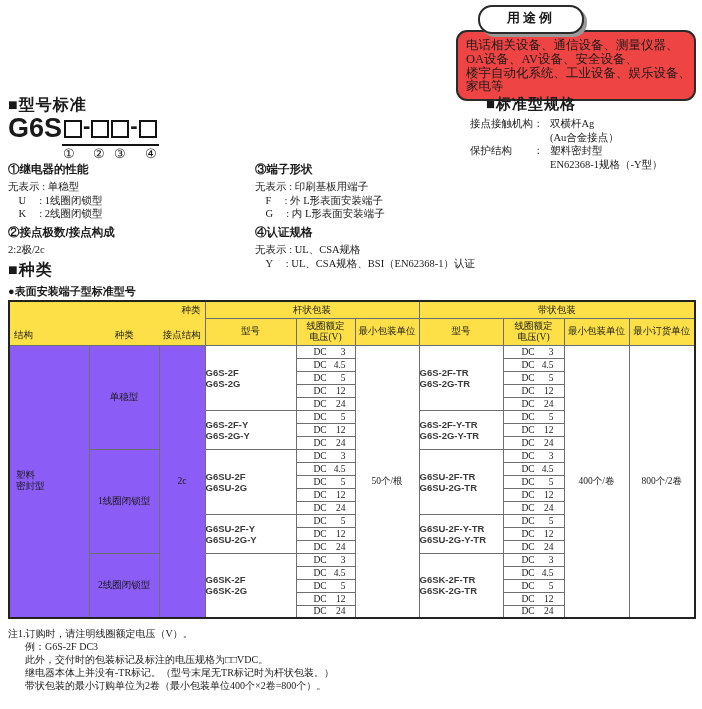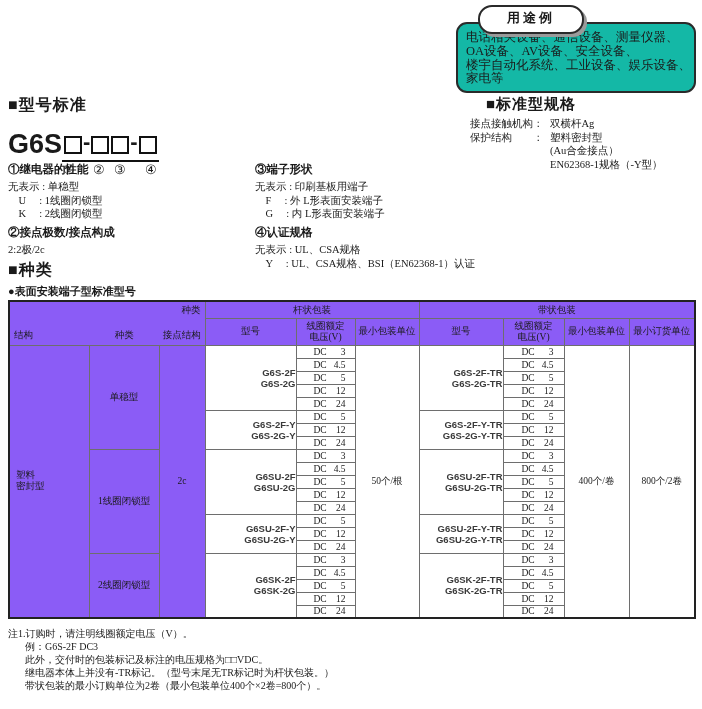--- a/index.html
+++ b/index.html
@@ -1,57 +1,57 @@
 <!DOCTYPE html>
 <html><head>
 <meta charset="utf-8">
 <style>
   html,body{margin:0;padding:0;background:#fff;}
   body{width:702px;height:709px;position:relative;font-family:"Liberation Serif",serif;color:#1a1a1a;overflow:hidden;}
   .abs{position:absolute;}
 
   
   .usage{left:456px;top:5px;width:240px;}
-  .usage-frame{margin-top:17px;border:2px solid #2a2a2a;border-radius:11px;padding:7px 6px 5px 8px;background:#14b8a6;}
+  .usage-frame{margin-top:25px;border:2px solid #2a2a2a;border-radius:11px;padding:7px 6px 5px 8px;background:#ef4444;}
   .usage-line{font-size:12.5px;line-height:13.8px;white-space:nowrap;}
   .usage-tab{position:absolute;top:0;left:22px;width:102px;height:25px;border:2px solid #2a2a2a;border-radius:14px;background:#fff;text-align:center;line-height:22px;font-family:"Liberation Sans",sans-serif;font-weight:bold;font-size:13px;letter-spacing:3px;box-shadow:3px 3px 0 #9a9a9a;z-index:2;}
 
   
   .sec-title{font-family:"Liberation Sans",sans-serif;font-weight:bold;font-size:16px;letter-spacing:1px;}
   .sub-title{font-weight:bold;font-size:11px;}
 
   
-  .g6s{font-family:"Liberation Sans",sans-serif;font-weight:bold;font-size:27px;line-height:27px;margin-top:16px;}
+  .g6s{font-family:"Liberation Sans",sans-serif;font-weight:bold;font-size:27px;line-height:27px;}
   .g6s-boxes{display:inline-block;border-bottom:2px solid #111;padding:0 1px 2px 1px;}
   .sq{display:inline-block;width:14px;height:14px;border:2px solid #111;margin:0 1px;vertical-align:-1px;}
   .hy{vertical-align:4px;font-size:22px;}
   .g6s-nums{position:relative;height:17px;font-size:13px;}
   .g6s-nums span{position:absolute;top:0;}
 
   .blk .blk-title{font-family:"Liberation Sans",sans-serif;font-weight:bold;font-size:11.5px;margin-bottom:3px;}
   .blk .blk-line{font-size:10.5px;line-height:13.5px;white-space:nowrap;}
 
   
   .spec-title{font-family:"Liberation Sans",sans-serif;font-weight:bold;font-size:15px;margin:0 0 3px 16px;letter-spacing:1px;}
   .spec-row{display:flex;font-size:10.5px;line-height:13.5px;}
   .spec-label{width:80px;flex:none;}
   .spec-value{white-space:nowrap;}
 
   
   table{border-collapse:collapse;table-layout:fixed;width:686px;border:2px solid #222;}
   th,td{border:1px solid #6e6e6e;padding:0;font-weight:normal;overflow:hidden;}
-  thead th{font-size:9.5px;line-height:10.5px;background:#8b5cf6;}
+  thead th{font-size:9.5px;line-height:10.5px;background:#fde047;}
   .hrow1{height:17px;}
   .hrow2{height:27px;}
   tbody tr{height:13px;}
   td{font-size:9.5px;}
   .gray{background:#8b5cf6;}
   .left{text-align:left;padding-left:6px;line-height:11px;}
   .center{text-align:center;}
-  .model{font-family:"Liberation Sans",sans-serif;font-weight:bold;font-size:9.5px;color:#3a3a3a;text-align:right;padding-left:5px;line-height:11px;}
+  .model{font-family:"Liberation Sans",sans-serif;font-weight:bold;font-size:9.5px;color:#3a3a3a;text-align:left;line-height:11px;}
   .dc{text-align:center;white-space:nowrap;}
   .dcp{margin-right:3px;margin-left:8px;}
   .dcv{display:inline-block;width:16px;text-align:right;}
   .corner{position:relative;}
   .corner-top{position:absolute;top:3px;right:4px;font-size:9.5px;}
   .corner-bottom{position:absolute;bottom:4px;left:0;width:100%;display:flex;font-size:9.5px;}
   .cb0{width:80px;text-align:left;padding-left:4px;box-sizing:border-box;}
   .cb1{width:70px;text-align:center;}
   .cb2{width:46px;text-align:center;}
   .coil-h div{text-align:center;}
@@ -112,26 +112,26 @@
   <div class="blk-line">　Y　 : UL、CSA规格、BSI（EN62368-1）认证</div>
 </div>
 
 <div class="abs" style="left:470px;top:95px;width:232px;">
   <div class="spec-title">■标准型规格</div>
   <div class="spec-row">
       <span class="spec-label">接点接触机构：</span>
       <span class="spec-value">双横杆Ag</span>
     </div>
   <div class="spec-row">
+      <span class="spec-label"></span>
+      <span class="spec-value">(Au合金接点）</span>
+    </div>
+  <div class="spec-row">
       <span class="spec-label">保护结构　　：</span>
       <span class="spec-value">塑料密封型</span>
-    </div>
-  <div class="spec-row">
-      <span class="spec-label"></span>
-      <span class="spec-value">(Au合金接点）</span>
     </div>
   <div class="spec-row">
       <span class="spec-label"></span>
       <span class="spec-value">EN62368-1规格（-Y型）</span>
     </div>
 </div>
 
 <div class="abs sec-title" style="left:8px;top:260px;">■种类</div>
 <div class="abs sub-title" style="left:8px;top:284px;">●表面安装端子型标准型号</div>
 

